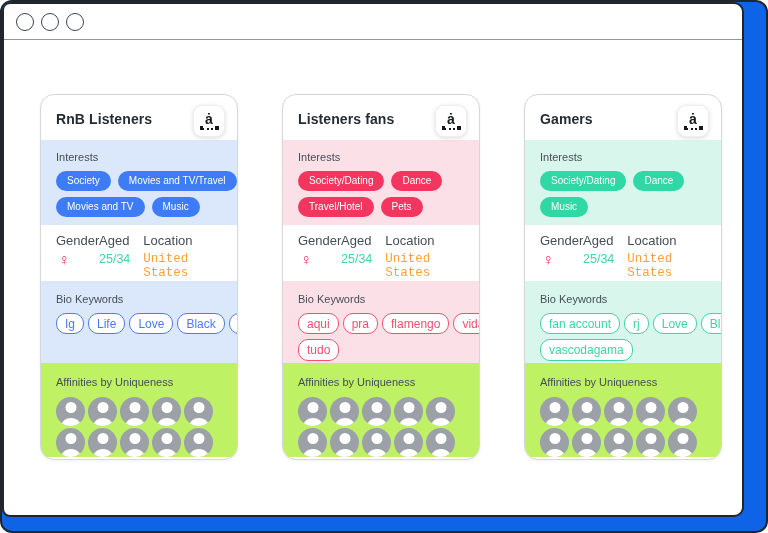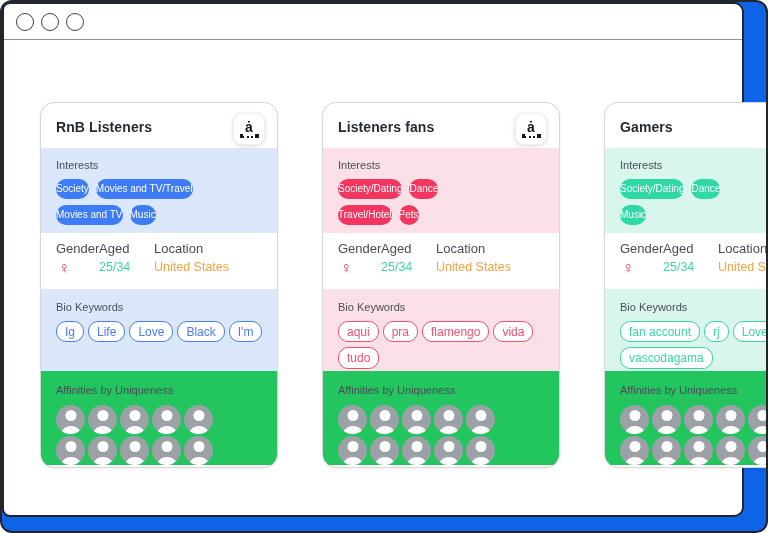--- a/index.html
+++ b/index.html
@@ -18,25 +18,24 @@
   }
   .chrome {
     height: 36px; display: flex; align-items: center; gap: 7px;
     padding-left: 12px; border-bottom: 1px solid #8E959C;
   }
   .tl-circle { width: 18px; height: 18px; border: 1.5px solid #3F454C; border-radius: 50%; background:#fff; }
 
   .content { display: flex; gap: 44px; padding: 54px 0 0 36px; }
 
   .card {
-    width: 238px; height: 366px; background: #fff;
+    width: 198px; height: 366px; background: #fff;
     border: 1px solid #D5D7DB; border-radius: 14px; overflow: hidden;
     box-shadow: 0 1px 3px rgba(0,0,0,.06);
     flex: 0 0 auto;
-    margin-top: 8px;
   }
   .card-header { height: 45px; display:flex; align-items:center; justify-content:space-between; padding: 2px 12px 0 15px; }
   .card-title { font-size: 14px; font-weight: 700; color: #262B33; letter-spacing: .1px; }
   .logo-btn {
     width: 32px; height: 32px; background: #fff; border: 1px solid #EFEFF2; border-radius: 9px;
     box-shadow: 0 1px 4px rgba(0,0,0,.15);
     display:flex; flex-direction:column; align-items:center; justify-content:center; margin-top: 4px;
     cursor: pointer;
   }
   .logo-a { font-size: 14px; font-weight: 700; color: #14171C; line-height: 1; }
@@ -46,42 +45,42 @@
   }
   .logo-base::before { left:-2px; } .logo-base::after { right:-2px; }
 
   .section-label { font-size: 11px; color: #474D56; }
 
   .sec-interests { height: 85px; background: var(--section-bg); padding: 11px 10px 0 15px; overflow: hidden; }
   .tag-row { display: flex; gap: 7px; margin-top: 8px; }
   .tag-row + .tag-row { margin-top: 6px; }
   .tag {
     background: var(--accent); color: #fff; font-size: 10px; line-height: 1.2;
-    padding: 4px 0; border-radius: 11px; white-space: nowrap; cursor: pointer;
+    padding: 4px 11px; border-radius: 11px; white-space: nowrap; cursor: pointer;
   }
 
   .sec-demo { height: 56px; padding: 8px 15px 0; display: flex; background:#fff; }
   .demo-col { display: flex; flex-direction: column; gap: 4px; }
   .demo-col.c1 { width: 43px; }
   .demo-col.c2 { width: 55px; }
   .demo-label { font-size: 13px; color: #474D56; }
   .gender-value { font-size: 16px; font-weight: 700; color: var(--gender-icon, #F2375F); line-height: 1; margin-left: 2px; }
   .aged-value { font-size: 12.5px; color: var(--aged-value, #3FD6A4); }
-  .location-value { font-size: 12.5px; color: var(--location-value, #F8A13E); }
+  .location-value { font-size: 12.5px; color: var(--location-value, #F8A13E); font-family: Liberation Mono, monospace; }
 
   .sec-bio { height: 82px; background: var(--section-bg); padding: 12px 10px 0 15px; overflow: hidden; }
   .pill-row { display: flex; gap: 4px; margin-top: 8px; }
   .pill-row + .pill-row { margin-top: 5px; }
   .pill {
     background: #fff; border: 1px solid var(--pill); color: var(--pill);
     font-size: 12px; line-height: 1.2; padding: 2.5px 8px; border-radius: 10px;
     white-space: nowrap; cursor: pointer;
   }
 
-  .sec-affinities { padding: 13px 15px 0; background:#22c55e; }
+  .sec-affinities { padding: 13px 15px 0; background:#bef264; }
   .avatars-grid { display: flex; flex-wrap: wrap; gap: 2px 3px; width: 162px; margin-top: 9px; }
   .avatar {
     position: relative; width: 29px; height: 29px; border-radius: 50%;
     background: var(--avatar-gray, #9BA1A6); overflow: hidden; cursor: pointer; flex: 0 0 auto;
   }
   .avatar::before {
     content:""; position:absolute; left:50%; top:5px; transform:translateX(-50%);
     width: 11px; height: 11px; border-radius: 50%; background: #fff;
   }
   .avatar::after {

